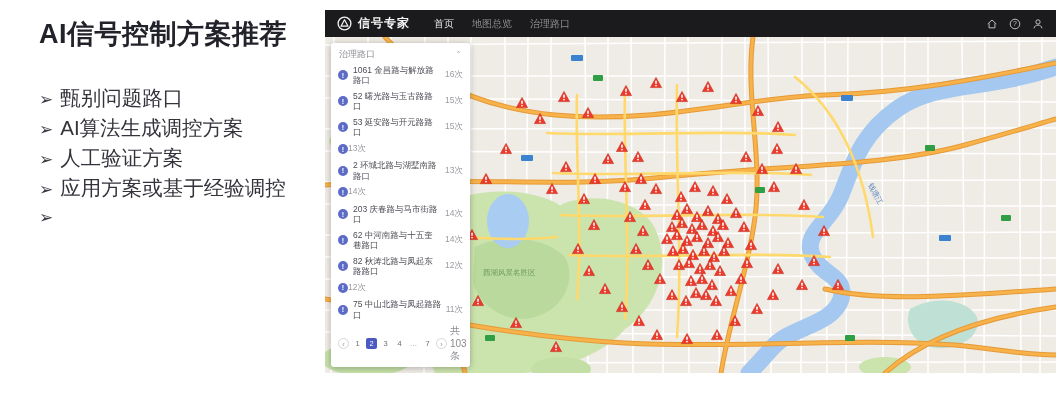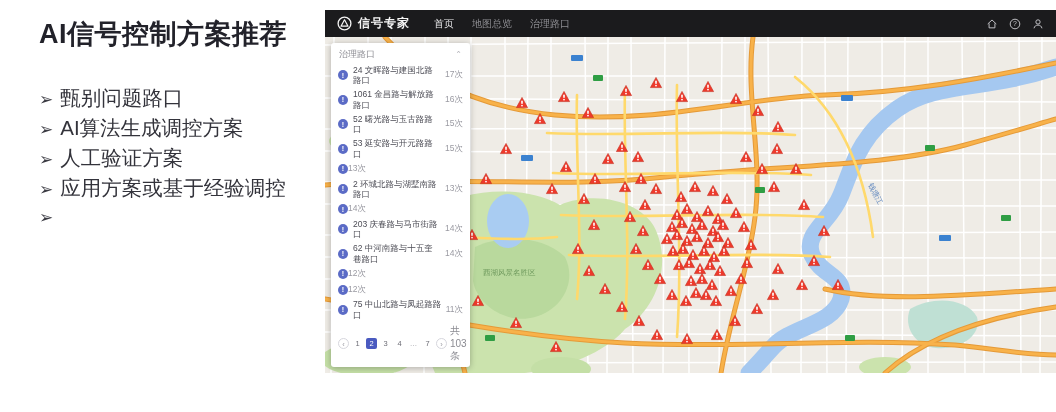--- a/index.html
+++ b/index.html
@@ -343,25 +343,20 @@
     </svg>
 
     <div class="panel">
       <div class="panel-header">
         <span class="panel-title">治理路口</span>
         <span class="collapse-caret">⌃</span>
       </div>
       <div class="panel-list">
           <div class="item">
             <span class="item-icon">!</span>
-            <span class="item-name">24 文晖路与建国北路路口</span>
-            <span class="item-count">17次</span>
-          </div>
-          <div class="item">
-            <span class="item-icon">!</span>
             <span class="item-name">1061 金昌路与解放路路口</span>
             <span class="item-count">16次</span>
           </div>
           <div class="item">
             <span class="item-icon">!</span>
             <span class="item-name">52 曙光路与玉古路路口</span>
             <span class="item-count">15次</span>
           </div>
           <div class="item">
             <span class="item-icon">!</span>
@@ -386,20 +381,21 @@
             <span class="item-name">203 庆春路与马市街路口</span>
             <span class="item-count">14次</span>
           </div>
           <div class="item">
             <span class="item-icon">!</span>
             <span class="item-name">62 中河南路与十五奎巷路口</span>
             <span class="item-count">14次</span>
           </div>
           <div class="item">
             <span class="item-icon">!</span>
+            <span class="item-name">82 秋涛北路与凤起东路路口</span>
             <span class="item-count">12次</span>
           </div>
           <div class="item">
             <span class="item-icon">!</span>
             <span class="item-count">12次</span>
           </div>
           <div class="item">
             <span class="item-icon">!</span>
             <span class="item-name">75 中山北路与凤起路路口</span>
             <span class="item-count">11次</span>

